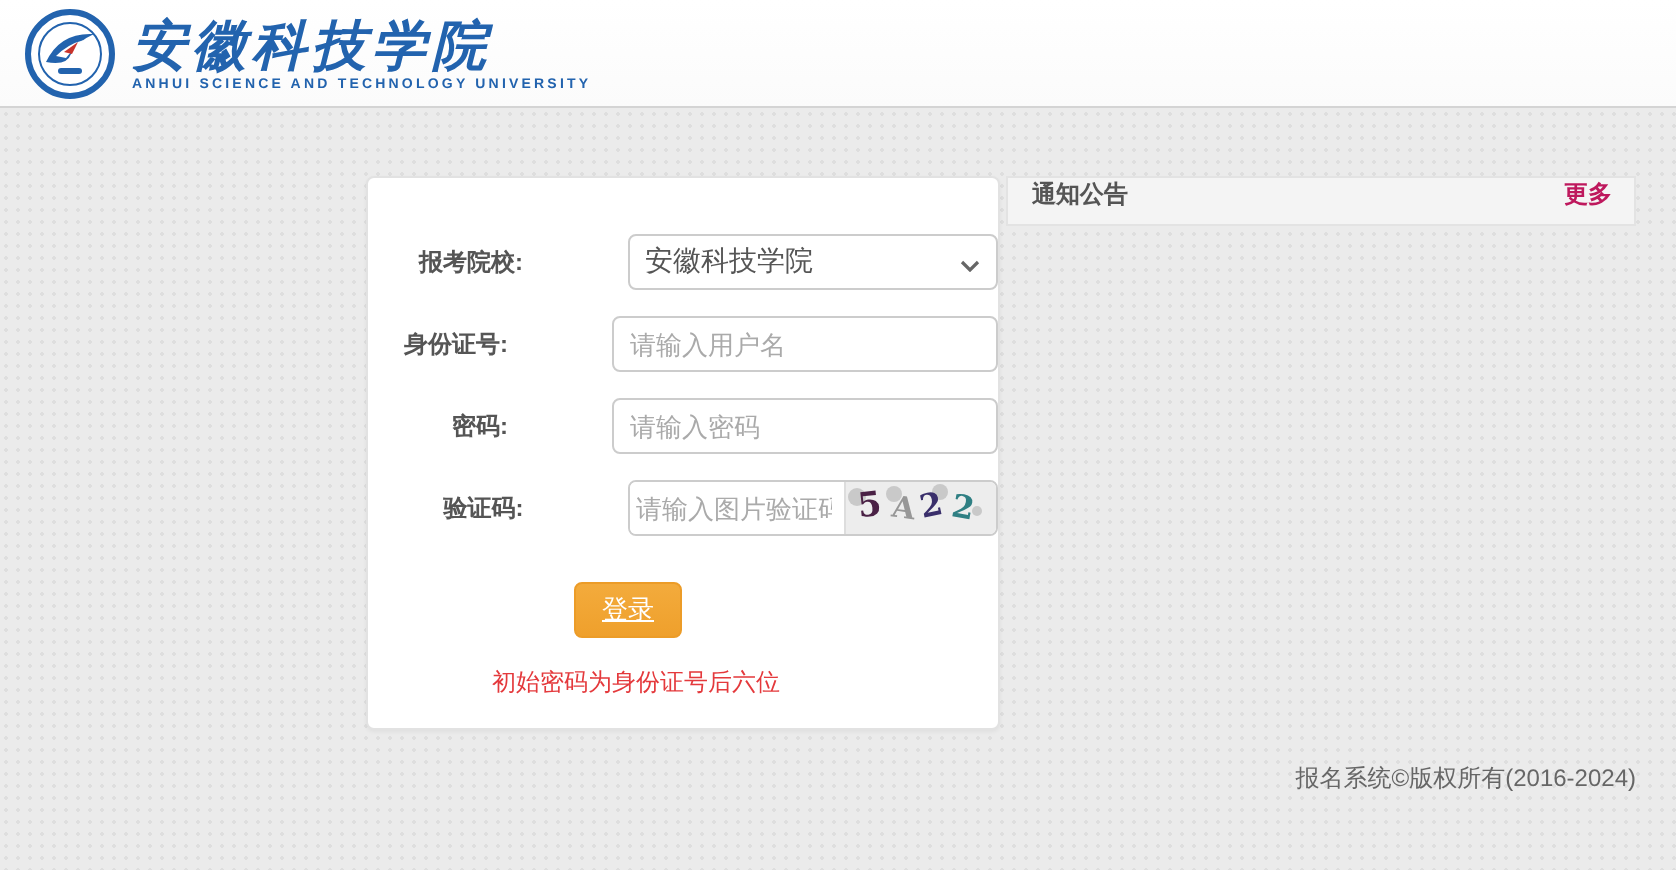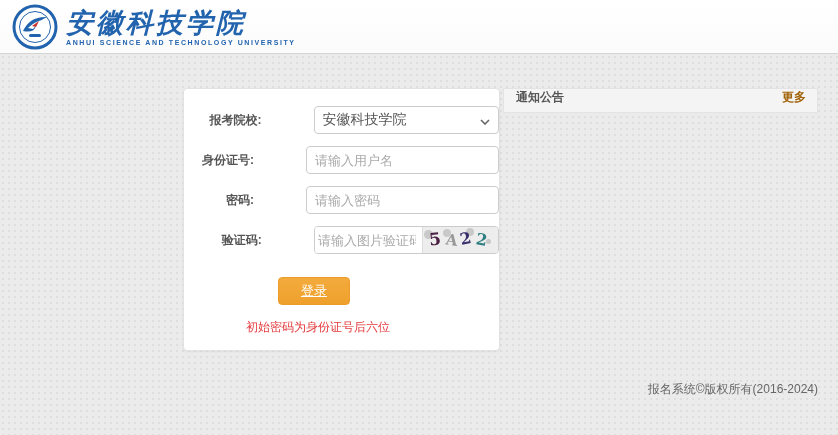--- a/index.html
+++ b/index.html
@@ -41,21 +41,21 @@
   }
   .panel-header {
     height:25px; background:#f4f4f4; border-bottom:1px solid #e3e3e3;
     border-radius:4px 4px 0 0;
     display:flex; align-items:center; padding:0 10px;
     font-size:12px; color:#444;
   }
   .panel-header .icon { display:inline-flex; margin-right:9px; }
   .login-body { padding:15px 0 14px 0; }
 
-  .form-row { display:flex; align-items:center; margin:2px 0 12px 0;gap:44px; }
+  .form-row { display:flex; align-items:center; margin:13px 0 12px 0;gap:44px; }
   .form-label {
     width:89px; text-align:right; padding-right:8px;
     font-size:12px; font-weight:bold; color:#555;
   }
   .select-box {
     width:193px; height:28px; border:1px solid #ccc; border-radius:4px;
     background:#fff; display:flex; align-items:center; justify-content:space-between;
     padding:0 8px; font-size:14px; color:#555; cursor:pointer;
   }
   .text-input {
@@ -79,33 +79,33 @@
     border-left:1px solid #ddd; cursor:pointer; flex:0 0 auto;
   }
   .captcha-img span {
     position:absolute; font-weight:bold; font-family:"DejaVu Serif", serif;
   }
   .captcha-img .noise {
     position:absolute; border-radius:50%; background:#bcbcbc; opacity:.75;
   }
   .action-area { margin:23px 0 0 62px; width:136px; text-align:center; }
   .login-btn {
-    width:72px; height:28px; border:1px solid #ec9c28; border-radius:4px;
+    width:54px; height:28px; border:1px solid #ec9c28; border-radius:4px;
     background:linear-gradient(#f3ab3c,#efa02c); color:#fff; font-size:13px;
     cursor:pointer; font-family:"Liberation Sans", sans-serif;text-decoration:underline;
   }
   .hint { margin-top:14px; font-size:12px; color:#e4393c; white-space:nowrap; }
 
   .notice-panel { flex:1 1 auto; }
   .notice-header {
     height:25px; background:#f4f4f4; border:1px solid #e3e3e3;
     display:flex; align-items:flex-start; justify-content:space-between;
     padding:0 11px 0 12px; font-size:12px; color:#555;font-weight:bold;
   }
-  .more-link { color:#a16207; text-decoration:none; font-size:12px; cursor:pointer; }
+  .more-link { color:#be185d; text-decoration:none; font-size:12px; cursor:pointer; }
   .notice-body { height:255px; }
 
   .footer { margin-top:13px; text-align:right; font-size:12px; color:#666; }
 </style>
 </head>
 <body>
 
 <div class="page">
 
   <div class="header">

